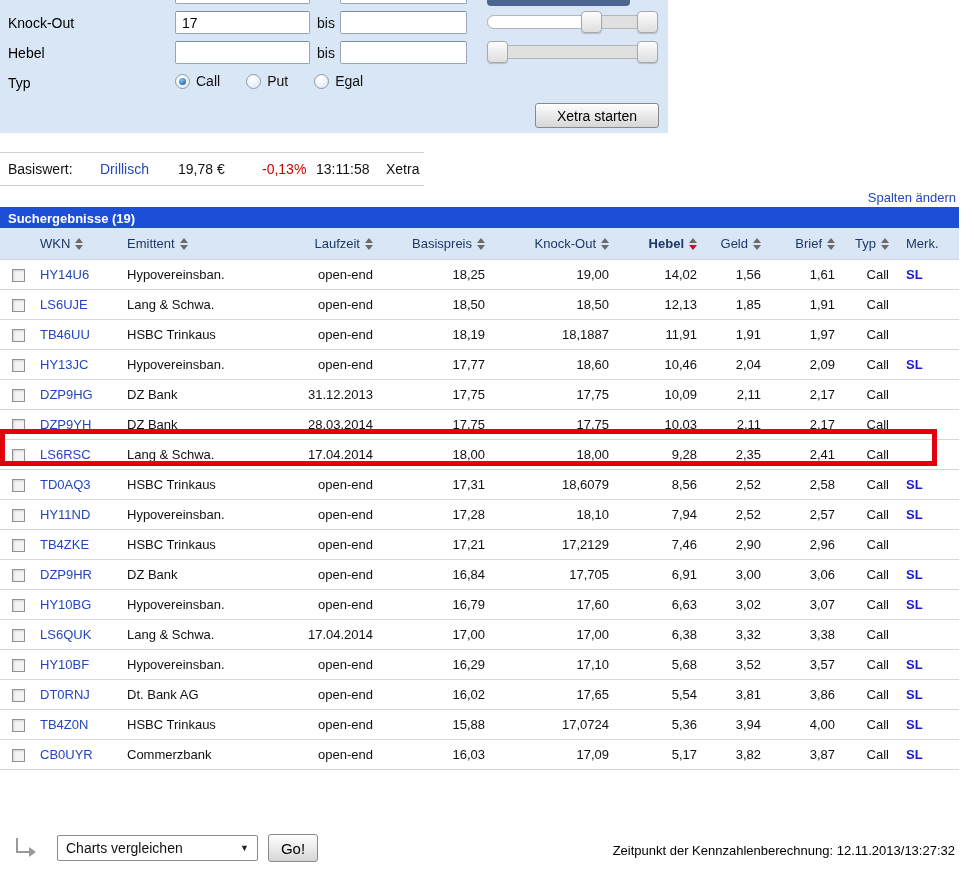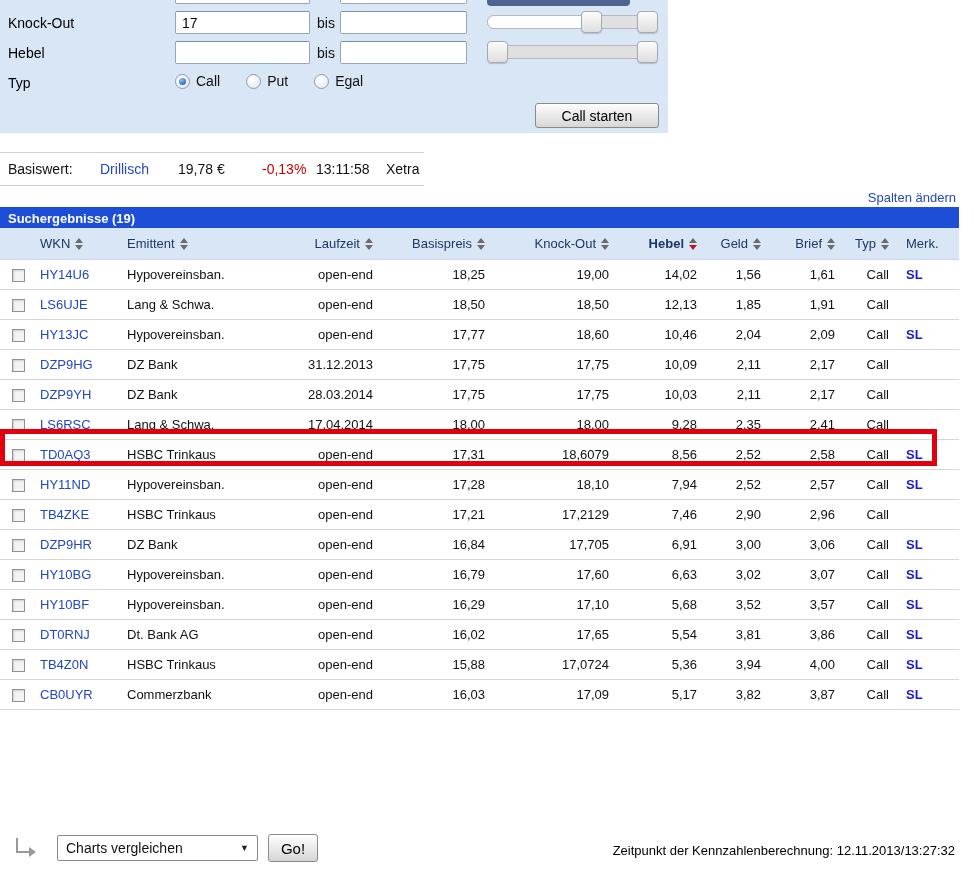--- a/index.html
+++ b/index.html
@@ -133,21 +133,21 @@
       <label class="radio-opt">
         <span class="rb"></span>
         <span>Put</span>
       </label>
       <label class="radio-opt">
         <span class="rb"></span>
         <span>Egal</span>
       </label>
     </div>
 
-  <button class="btn btn-search">Call starten</button>
+  <button class="btn btn-search">Xetra starten</button>
 </div>
 
 <div class="rule" style="top:152px;"></div>
 <span class="bw" style="left:8px;  top:161px;">Basiswert:</span>
 <span class="bw link" style="left:100px; top:161px;">Drillisch</span>
 <span class="bw" style="left:178px; top:161px;">19,78 €</span>
 <span class="bw neg" style="left:262px; top:161px;">-0,13%</span>
 <span class="bw" style="left:316px; top:161px;">13:11:58</span>
 <span class="bw" style="left:386px; top:161px;">Xetra</span>
 <div class="rule" style="top:185px;"></div>
@@ -265,20 +265,33 @@
           <td class="c4 r">18,50</td>
           <td class="c5 r">18,50</td>
           <td class="c6 r">12,13</td>
           <td class="c7 r">1,85</td>
           <td class="c8 r">1,91</td>
           <td class="c9 r">Call</td>
           <td class="c10 l"></td>
         </tr>
         <tr>
           <td class="c0 l"><span class="cb"></span></td>
+          <td class="c1 l"><a>TB46UU</a></td>
+          <td class="c2 l">HSBC Trinkaus</td>
+          <td class="c3 r">open-end</td>
+          <td class="c4 r">18,19</td>
+          <td class="c5 r">18,1887</td>
+          <td class="c6 r">11,91</td>
+          <td class="c7 r">1,91</td>
+          <td class="c8 r">1,97</td>
+          <td class="c9 r">Call</td>
+          <td class="c10 l"></td>
+        </tr>
+        <tr>
+          <td class="c0 l"><span class="cb"></span></td>
           <td class="c1 l"><a>HY13JC</a></td>
           <td class="c2 l">Hypovereinsban.</td>
           <td class="c3 r">open-end</td>
           <td class="c4 r">17,77</td>
           <td class="c5 r">18,60</td>
           <td class="c6 r">10,46</td>
           <td class="c7 r">2,04</td>
           <td class="c8 r">2,09</td>
           <td class="c9 r">Call</td>
           <td class="c10 l"><span class="sl">SL</span></td>
@@ -382,20 +395,33 @@
           <td class="c4 r">16,79</td>
           <td class="c5 r">17,60</td>
           <td class="c6 r">6,63</td>
           <td class="c7 r">3,02</td>
           <td class="c8 r">3,07</td>
           <td class="c9 r">Call</td>
           <td class="c10 l"><span class="sl">SL</span></td>
         </tr>
         <tr>
           <td class="c0 l"><span class="cb"></span></td>
+          <td class="c1 l"><a>LS6QUK</a></td>
+          <td class="c2 l">Lang &amp; Schwa.</td>
+          <td class="c3 r">17.04.2014</td>
+          <td class="c4 r">17,00</td>
+          <td class="c5 r">17,00</td>
+          <td class="c6 r">6,38</td>
+          <td class="c7 r">3,32</td>
+          <td class="c8 r">3,38</td>
+          <td class="c9 r">Call</td>
+          <td class="c10 l"></td>
+        </tr>
+        <tr>
+          <td class="c0 l"><span class="cb"></span></td>
           <td class="c1 l"><a>HY10BF</a></td>
           <td class="c2 l">Hypovereinsban.</td>
           <td class="c3 r">open-end</td>
           <td class="c4 r">16,29</td>
           <td class="c5 r">17,10</td>
           <td class="c6 r">5,68</td>
           <td class="c7 r">3,52</td>
           <td class="c8 r">3,57</td>
           <td class="c9 r">Call</td>
           <td class="c10 l"><span class="sl">SL</span></td>

